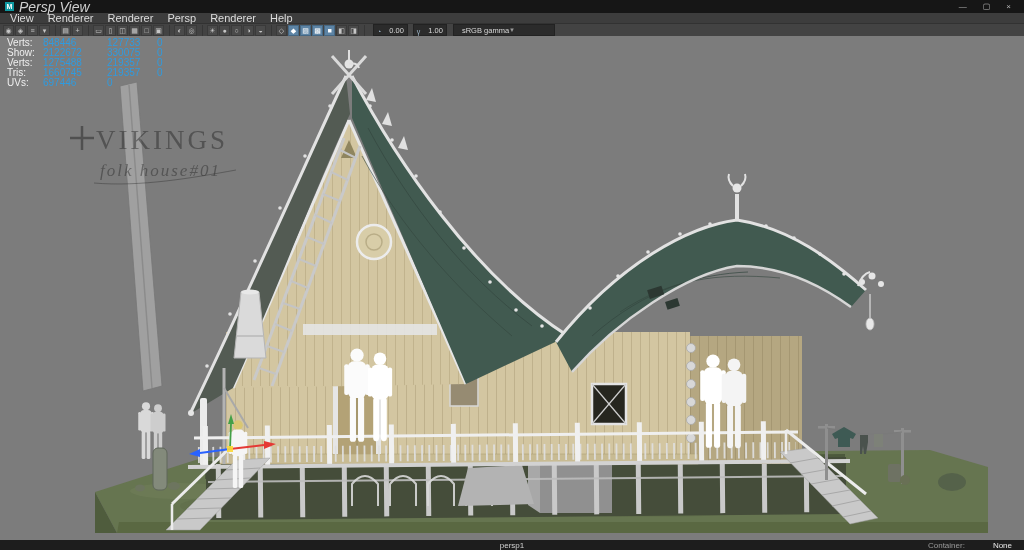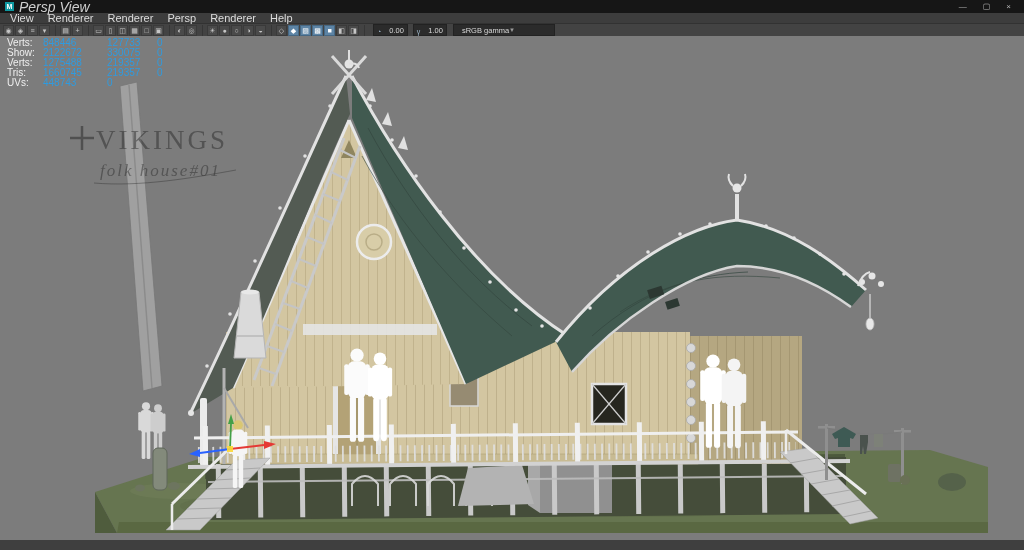--- a/index.html
+++ b/index.html
@@ -149,21 +149,21 @@
           <span class="hud-c3">0</span>
         </div>
         <div class="hud-row">
           <span class="hud-label">Tris:</span>
           <span class="hud-c1">1660745</span>
           <span class="hud-c2">219357</span>
           <span class="hud-c3">0</span>
         </div>
         <div class="hud-row">
           <span class="hud-label">UVs:</span>
-          <span class="hud-c1">448743</span>
+          <span class="hud-c1">697446</span>
           <span class="hud-c2">0</span>
           <span class="hud-c3"></span>
         </div>
       </div>
 
     <svg class="scene" viewBox="0 0 1024 504">
       <defs>
         <clipPath id="gclip">
             <polygon points="349,84 233,352 466,348"></polygon>
           </clipPath>
@@ -441,14 +441,21 @@
 
       <g>
         <path d="M82,90 V114 M70,102 H94" stroke="#2b2b2b" stroke-width="2.5" opacity="0.55" fill="none"></path>
         <text x="96" y="113" class="wm-title" fill="#2b2b2b" opacity="0.5">VIKINGS</text>
         <text x="100" y="140" class="wm-sub" fill="#2b2b2b" opacity="0.48">folk house#01</text>
         <path d="M94,147 C140,151 192,142 236,134" stroke="#2b2b2b" stroke-width="1" opacity="0.4" fill="none"></path>
       </g>
     </svg>
   </div>
 
+  <div class="statusbar">
+    <span class="sb-center">persp1</span>
+    <span class="sb-right">
+      <span class="sb-container-label">Container:</span>
+      <span class="sb-container-value">None</span>
+    </span>
+  </div>
 
 </div>
 
 </body></html>

